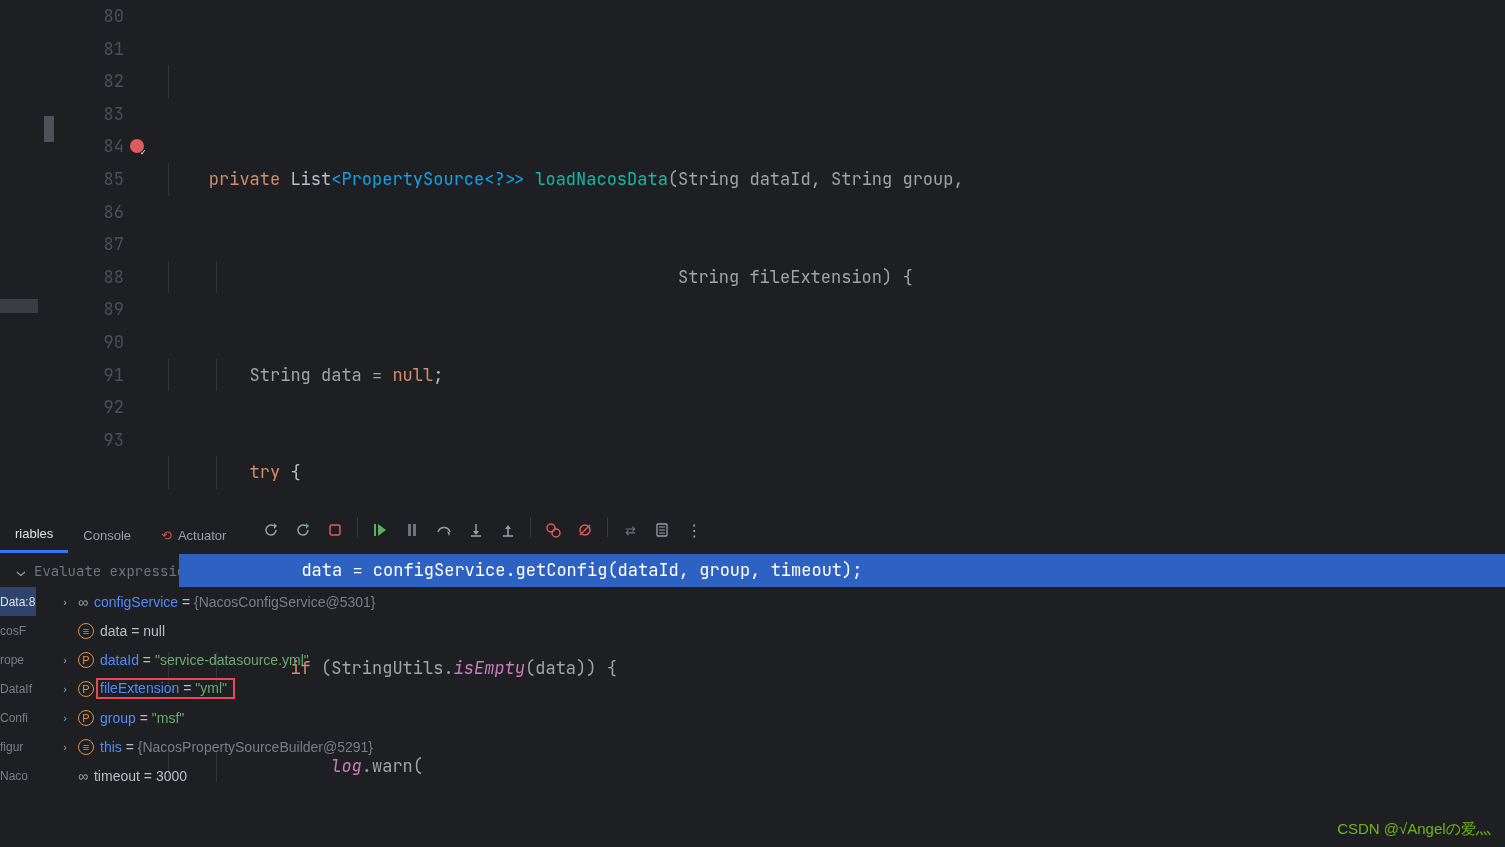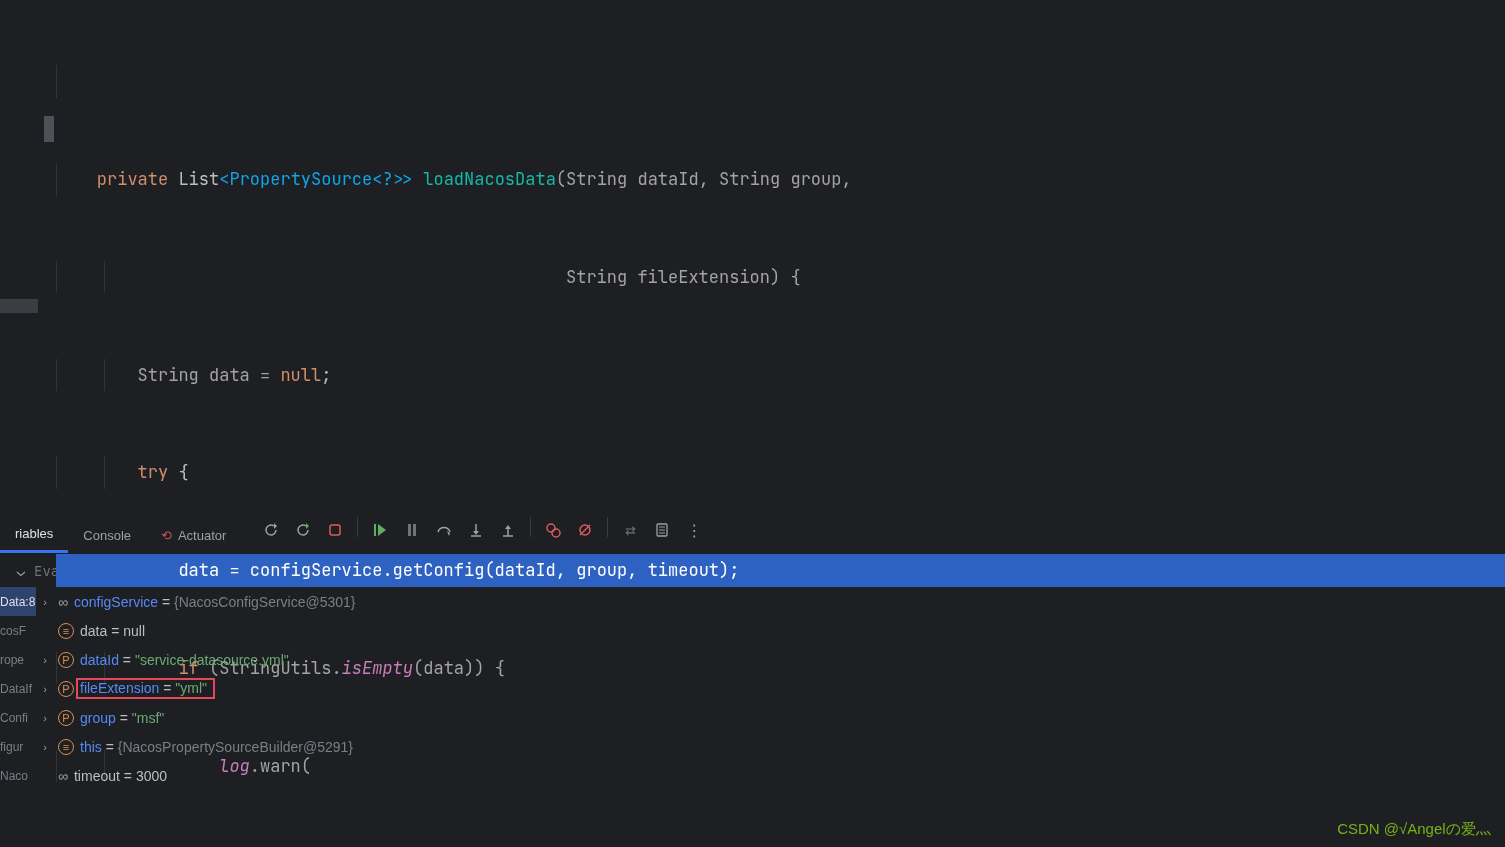--- a/index.html
+++ b/index.html
@@ -46,21 +46,21 @@
     color: #fff;
   }
   .code {
     flex: 1;
     font-size: 17px;
     line-height: 32.6px;
     white-space: pre;
     padding-left: 0;
   }
   .code .row { height: 32.6px; position: relative; }
-  .code .row.hl { background: #2d62c2; color: #e9f0ff; }
+  .code .row.hl { background: #2d62c2; color: #e9f0ff; margin-left: 11px; }
   .guide { position:absolute; left:48px; top:0; bottom:0; width:1px; background:#313438; }
   .guide2 { left:0px; }
   
   .kw { color: #cf8e6d; }
   .type { color: #bcbec4; margin-top: 27px; }
   .gen  { color: #0ea5e9; }
   .fn   { color: #14b8a6; }
   .fnCall { color: #bcbec4; }
   .field { color: #c77dbb; }
   .static { color: #c77dbb; font-style: italic; }
@@ -96,21 +96,21 @@
     padding: 0 8px; color:#6f737a;
     font-family: "JetBrains Mono", monospace; font-size: 14px;
     border-top: 1px solid #1e1f22;
   }
   .chev { width: 26px; text-align:center; color:#9aa0a6; cursor:pointer; }
 
   .vars {
     font-family: -apple-system, "Segoe UI", sans-serif;
     font-size: 14px;
     color: #bcbec4;
-    padding-left: 30px;
+    padding-left: 50px;
     position:relative;
   }
   .side-frames {
     position:absolute; left:0; top:0; bottom:0; width:36px;
     overflow:hidden; font-size:12px; color:#7a7e85;
   }
   .side-frames div { height:29px; display:flex; align-items:center; padding-left:0; }
   .side-frames .sel { background:#2e436e; color:#dfe1e5; }
   .vrow { display:flex; align-items:center; height: 29px; gap:6px; padding-left: 8px;}
   .vexp { width:14px; color:#9aa0a6; font-size:11px; cursor:pointer; text-align:center;}
@@ -132,20 +132,36 @@
   }
 </style>
 </head>
 <body>
 
 <div class="editor">
   <div class="left-strip">
     <div class="marker-top"></div>
     <div class="marker-84"></div>
   </div>
+  <div class="gutter">
+    <span class="ln">80</span>
+    <span class="ln">81</span>
+    <span class="ln">82</span>
+    <span class="ln">83</span>
+    <span class="ln">84</span>
+    <span class="ln bp">85</span>
+    <span class="ln">86</span>
+    <span class="ln">87</span>
+    <span class="ln">88</span>
+    <span class="ln">89</span>
+    <span class="ln">90</span>
+    <span class="ln">91</span>
+    <span class="ln">92</span>
+    <span class="ln">93</span>
+  </div>
   <div class="code">
     <div class="row"><span class="guide guide2"></span></div>
     <div class="row"><span class="guide guide2"></span>    <span class="kw">private</span> <span class="type">List</span><span class="gen">&lt;PropertySource&lt;?&gt;&gt;</span> <span class="fn">loadNacosData</span><span class="ident">(String dataId, String group,</span></div>
     <div class="row"><span class="guide guide2"></span><span class="guide"></span>                                                  <span class="ident">String fileExtension) {</span></div>
     <div class="row"><span class="guide guide2"></span><span class="guide"></span>        <span class="ident">String data = </span><span class="kw">null</span><span class="op">;</span></div>
     <div class="row"><span class="guide guide2"></span><span class="guide"></span>        <span class="kw">try</span><span class="op"> {</span></div>
     <div class="row hl">            <span class="ident">data = </span><span class="field">configService</span><span class="fnCall">.getConfig(dataId</span><span class="op">, </span><span class="ident">group</span><span class="op">, </span><span class="field">timeout</span><span class="op">);</span></div>
     <div class="row"><span class="guide guide2"></span><span class="guide"></span>            <span class="kw">if</span><span class="ident"> (StringUtils.</span><span class="static">isEmpty</span><span class="ident">(data)) {</span></div>
     <div class="row"><span class="guide guide2"></span><span class="guide"></span>                <span class="static">log</span><span class="ident">.warn(</span></div>
     

